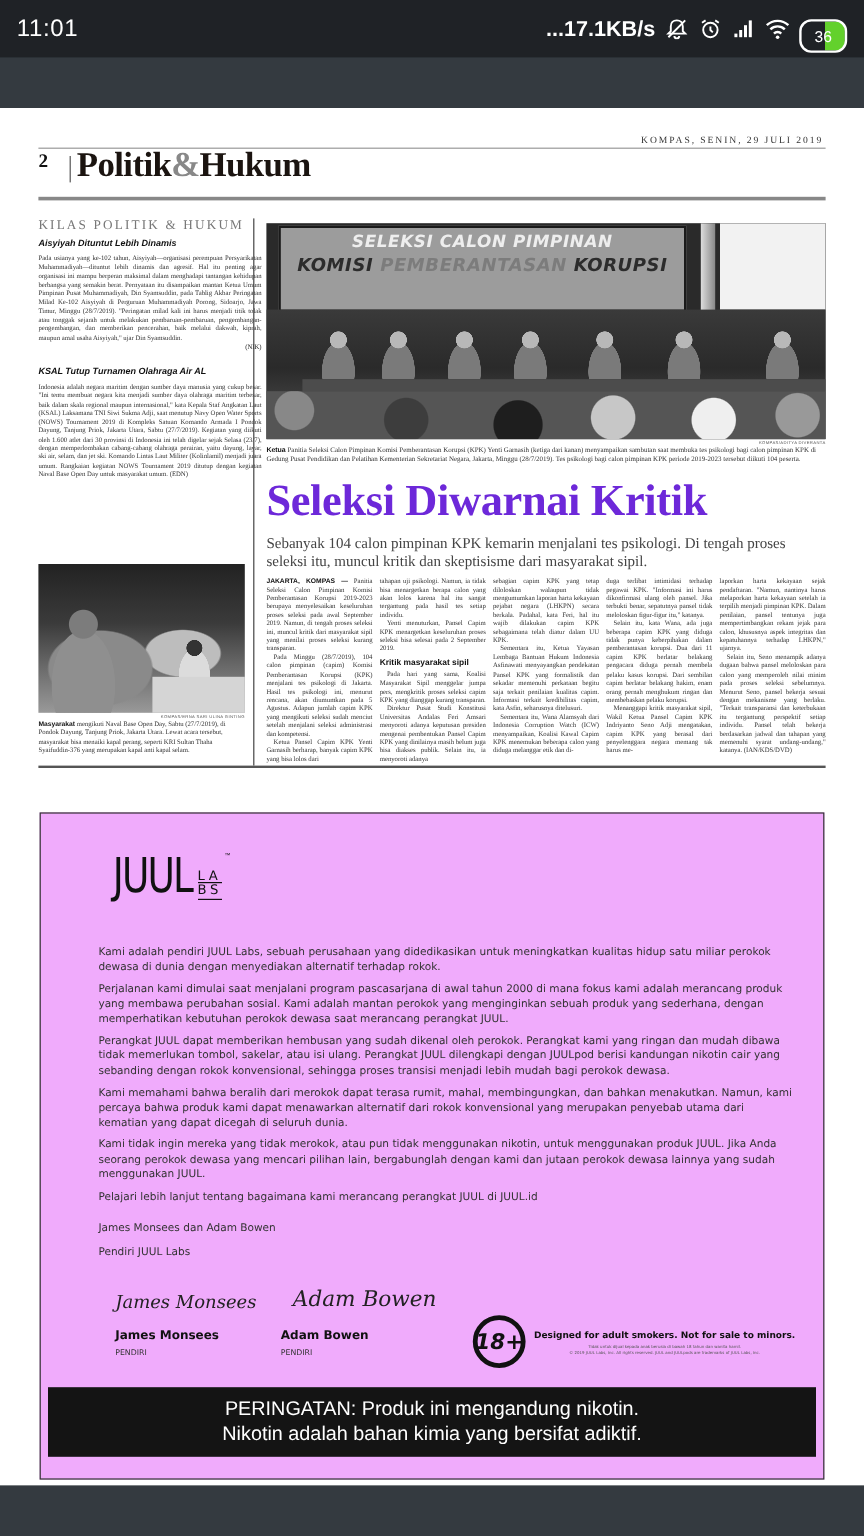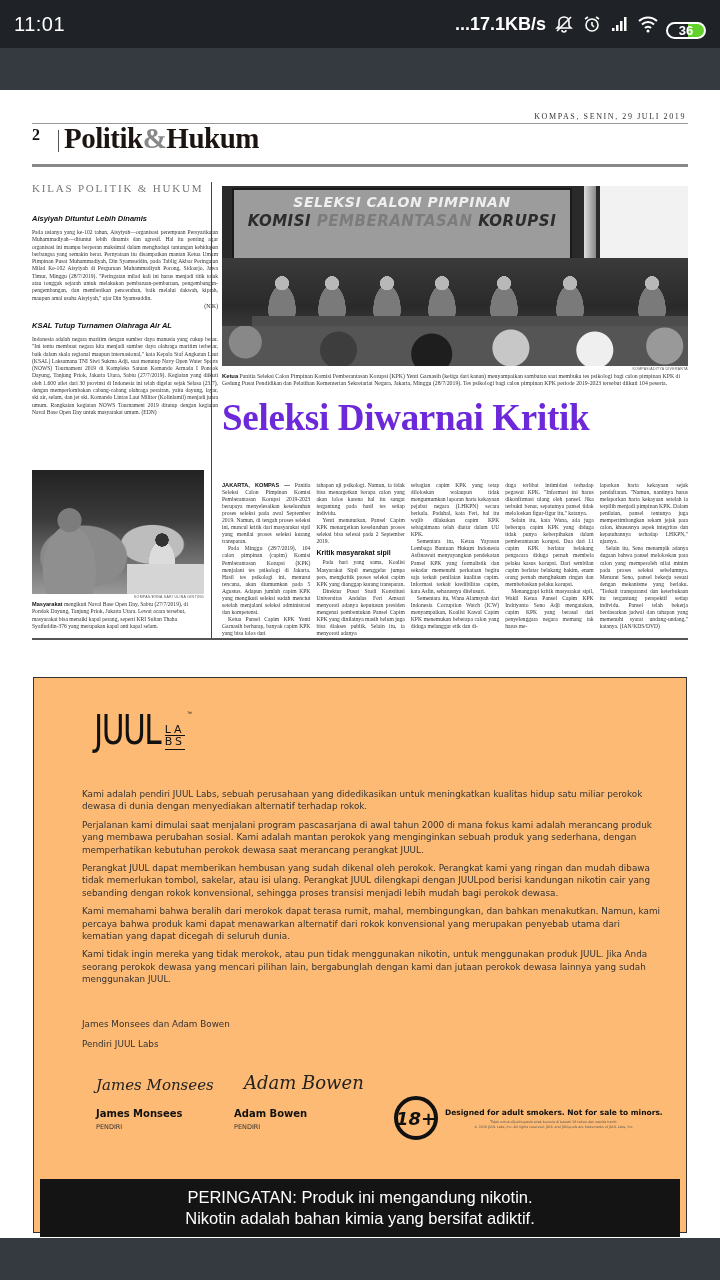--- a/index.html
+++ b/index.html
@@ -3,37 +3,37 @@
 <meta charset="utf-8">
 <style>
   * { box-sizing: border-box; margin: 0; padding: 0; }
   html, body { width: 720px; height: 1280px; overflow: hidden; background: #343a40; }
   body { position: relative; font-family: "Liberation Sans", sans-serif; }
 
   .statusbar { position: absolute; left: 0; top: 0; width: 720px; height: 48px; background: #1f2226; color: #fff; display: flex; align-items: center; padding: 0 14px; }
   .statusbar .time { font-size: 20px; font-weight: normal; letter-spacing: 0.5px; }
   .statusbar .right { margin-left: auto; display: flex; align-items: center; gap: 8px; font-size: 18px; font-weight: bold; }
   .sb-icon { width: 20px; height: 20px; display: inline-flex; align-items: center; justify-content: center; }
-  .battery { display: inline-flex; align-items: center; justify-content: center; width: 40px; height: 17px; border: 2px solid #fff; border-radius: 10px; font-size: 13px; font-weight: bold; background: linear-gradient(90deg, #1f2226 0 55%, #63d12c 55% 100%); margin-top: 12px; }
+  .battery { display: inline-flex; align-items: center; justify-content: center; width: 40px; height: 28px; border: 2px solid #fff; border-radius: 10px; font-size: 13px; font-weight: normal; background: linear-gradient(90deg, #1f2226 0 55%, #63d12c 55% 100%); margin-top: 12px; }
 
   .toolbar { position: absolute; left: 0; top: 48px; width: 720px; height: 42px; background: #343a40; }
   .bottombar { position: absolute; left: 0; top: 1238px; width: 720px; height: 42px; background: #343a40; }
 
   .page { position: absolute; left: 0; top: 90px; width: 720px; height: 1148px; background: #fff; overflow: hidden; }
 
   .masthead-date { position: absolute; right: 34px; top: 22px; font-family: "Liberation Serif", serif; font-size: 8px; letter-spacing: 1.6px; color: #333; }
   .masthead-rule-top { position: absolute; left: 32px; right: 32px; top: 33px; height: 1px; background: #999; }
   .page-num { position: absolute; left: 32px; top: 36px; font-family: "Liberation Serif", serif; font-weight: bold; font-size: 16px; color: #111; }
   .section-bar { position: absolute; left: 58px; top: 40px; width: 1px; height: 22px; background: #555; }
   .section-title { position: absolute; left: 64px; top: 32px; font-family: "Liberation Serif", serif; font-weight: bold; font-size: 29px; color: #1b1410; letter-spacing: -0.5px; }
   .section-title .amp { color: #888; }
   .masthead-rule { position: absolute; left: 32px; right: 32px; top: 74px; height: 3px; background: #888; }
 
   .left-col { position: absolute; left: 32px; top: 92px; width: 186px; font-family: "Liberation Serif", serif; color: #222; }
-  .kilas-title { font-size: 11px; letter-spacing: 1.8px; color: #777; margin-bottom: 20px; }
+  .kilas-title { font-size: 11px; letter-spacing: 1.8px; color: #777; margin-bottom: 4px; }
   .brief-head { font-family: "Liberation Sans", sans-serif; font-weight: bold; font-style: italic; font-size: 7.5px; margin-bottom: 6px; color: #111; }
   .brief-body { font-size: 5.6px; line-height: 7.3px; text-align: justify; color: #333; }
   .brief-credit { text-align: right; font-size: 5.6px; margin-top: 1px; }
   .brief + .brief { margin-top: 12px; }
 
   .photo-small { position: absolute; left: 32px; top: 380px; width: 172px; height: 124px; background: radial-gradient(ellipse at 30% 70%, #8a8a8a 0 25%, transparent 26%), radial-gradient(ellipse at 70% 60%, #bdbdbd 0 18%, transparent 19%), linear-gradient(180deg, #222 0%, #3b3b3b 40%, #6b6b6b 70%, #999 100%); }
   .photo-small .person-a { position: absolute; left: 6px; top: 34px; width: 70px; height: 90px; background: radial-gradient(circle at 45% 18%, #7c7c7c 0 14%, transparent 15%), radial-gradient(ellipse at 45% 75%, #8f8f8f 0 48%, transparent 49%); }
   .photo-small .person-b { position: absolute; left: 110px; top: 60px; width: 40px; height: 40px; background: radial-gradient(circle at 50% 25%, #333 0 18%, transparent 19%), radial-gradient(ellipse at 50% 80%, #dcdcdc 0 45%, transparent 46%); }
   .photo-small .console { position: absolute; left: 95px; top: 94px; width: 77px; height: 30px; background: #d5d5d5; }
   .photo-credit-small { position: absolute; left: 32px; top: 505px; width: 172px; text-align: right; font-size: 3.5px; color: #555; letter-spacing: 0.3px; }
@@ -62,21 +62,21 @@
 
   .article { position: absolute; left: 222px; top: 392px; width: 466px; display: flex; gap: 6px; font-family: "Liberation Serif", serif; font-size: 5.6px; line-height: 7.05px; color: #333; }
   .article .col { flex: 1; text-align: justify; }
   .article .col p { text-indent: 6px; }
   .article .col p.first { text-indent: 0; }
   .article .dateline { font-family: "Liberation Sans", sans-serif; font-weight: bold; color: #111; }
   .article .subhead { font-family: "Liberation Sans", sans-serif; font-weight: bold; font-size: 7px; color: #111; margin: 4px 0 3px; text-indent: 0; }
 
   .story-rule { position: absolute; left: 32px; right: 32px; top: 548px; height: 2px; background: #555; }
 
-  .ad { position: absolute; left: 33px; top: 587px; width: 654px; height: 556px; border: 1px solid #333; background: #fdba74; }
+  .ad { position: absolute; left: 33px; top: 587px; width: 654px; height: 556px; border: 1px solid #333; background: #f0abfc; }
   .juul-logo { position: absolute; left: 60px; top: 32px; display: flex; align-items: flex-end; color: #111; }
   .juul-logo .word { font-family: "DejaVu Sans", sans-serif; font-size: 40px; font-weight: normal; letter-spacing: -2px; line-height: 40px; transform: scaleX(0.78); transform-origin: left; margin-right: -20px; }
   .juul-logo .labs { display: flex; flex-direction: column; font-family: "DejaVu Sans", sans-serif; font-size: 11px; line-height: 11px; letter-spacing: 3px; margin-left: 6px; border-bottom: 1px solid #111; padding-bottom: 2px; }
   .juul-logo .labs span:first-child { border-bottom: 1px solid #111; }
   .juul-logo .tm { font-size: 5px; align-self: flex-start; margin-left: 2px; }
 
   .ad-body { position: absolute; left: 48px; top: 110px; width: 580px; font-family: "DejaVu Sans", sans-serif; font-size: 8.8px; line-height: 12.4px; color: #333; }
   .ad-body p { margin-bottom: 6px; }
   .ad-sign { position: absolute; left: 48px; top: 340px; font-family: "DejaVu Sans", sans-serif; font-size: 8.8px; line-height: 12px; color: #333; }
   .ad-sign p + p { margin-top: 8px; }
@@ -88,21 +88,21 @@
   .signer .name { font-size: 10px; font-weight: bold; }
   .signer .role { font-size: 6.5px; font-weight: normal; margin-top: 4px; color: #333; }
   .signer.s1 { left: 62px; }
   .signer.s2 { left: 200px; }
 
   .age-badge { position: absolute; left: 360px; top: 418px; width: 44px; height: 44px; border: 4px solid #111; border-radius: 50%; display: flex; align-items: center; justify-content: center; font-family: "DejaVu Sans", sans-serif; font-weight: bold; font-size: 18px; color: #111; font-style: italic; }
   .age-text { position: absolute; left: 411px; top: 430px; font-family: "DejaVu Sans", sans-serif; color: #111; text-align: center; }
   .age-text .main { font-size: 7.5px; font-weight: bold; }
   .age-text .fine { font-size: 3.3px; color: #555; margin-top: 3px; line-height: 5px; }
 
-  .warning { position: absolute; left: 6px; top: 501px; width: 640px; height: 58px; background: #141414; color: #fff; font-family: "Liberation Sans", sans-serif; font-size: 16.5px; line-height: 21px; text-align: center; padding-top: 8px; }
+  .warning { position: absolute; left: 6px; top: 478px; width: 640px; height: 58px; background: #141414; color: #fff; font-family: "Liberation Sans", sans-serif; font-size: 16.5px; line-height: 21px; text-align: center; padding-top: 8px; }
 </style>
 </head>
 <body>
 
 <div class="statusbar">
   <span class="time">11:01</span>
   <div class="right">
     <span>...17.1KB/s</span>
     <span class="sb-icon">
       <svg width="18" height="18" viewBox="0 0 18 18">
@@ -186,20 +186,21 @@
     <div class="panelist" style="left:262px"></div>
     <div class="panelist" style="left:328px"></div>
     <div class="panelist" style="left:410px"></div>
     <div class="desk"></div>
     <div class="audience"></div>
   </div>
   <div class="photo-credit-main">KOMPAS/ADITYA DIVERANTA</div>
   <div class="photo-caption-main"><b>Ketua</b><span> Panitia Seleksi Calon Pimpinan Komisi Pemberantasan Korupsi (KPK) Yenti Garnasih (ketiga dari kanan) menyampaikan sambutan saat membuka tes psikologi bagi calon pimpinan KPK di Gedung Pusat Pendidikan dan Pelatihan Kementerian Sekretariat Negara, Jakarta, Minggu (28/7/2019). Tes psikologi bagi calon pimpinan KPK periode 2019-2023 tersebut diikuti 104 peserta.</span></div>
 
   <div class="headline">Seleksi Diwarnai Kritik</div>
+  <div class="deck">Sebanyak 104 calon pimpinan KPK kemarin menjalani tes psikologi. Di tengah proses seleksi itu, muncul kritik dan skeptisisme dari masyarakat sipil.</div>
 
   <div class="article">
     <div class="col">
       <p class="first"><span class="dateline">JAKARTA, KOMPAS —</span> <span>Panitia Seleksi Calon Pimpinan Komisi Pemberantasan Korupsi 2019-2023 berupaya menyelesaikan keseluruhan proses seleksi pada awal September 2019. Namun, di tengah proses seleksi ini, muncul kritik dari masyarakat sipil yang menilai proses seleksi kurang transparan.</span></p>
       <p>Pada Minggu (28/7/2019), 104 calon pimpinan (capim) Komisi Pemberantasan Korupsi (KPK) menjalani tes psikologi di Jakarta. Hasil tes psikologi ini, menurut rencana, akan diumumkan pada 5 Agustus. Adapun jumlah capim KPK yang mengikuti seleksi sudah menciut setelah menjalani seleksi administrasi dan kompetensi.</p>
       <p>Ketua Pansel Capim KPK Yenti Garnasih berharap, banyak capim KPK yang bisa lolos dari</p>
     </div>
     <div class="col">
       <p class="first">tahapan uji psikologi. Namun, ia tidak bisa menargetkan berapa calon yang akan lolos karena hal itu sangat tergantung pada hasil tes setiap individu.</p>
       <p>Yenti menuturkan, Pansel Capim KPK menargetkan keseluruhan proses seleksi bisa selesai pada 2 September 2019.</p>
@@ -234,20 +235,21 @@
       </span>
       <span class="tm">™</span>
     </div>
 
     <div class="ad-body">
       <p>Kami adalah pendiri JUUL Labs, sebuah perusahaan yang didedikasikan untuk meningkatkan kualitas hidup satu miliar perokok dewasa di dunia dengan menyediakan alternatif terhadap rokok.</p>
       <p>Perjalanan kami dimulai saat menjalani program pascasarjana di awal tahun 2000 di mana fokus kami adalah merancang produk yang membawa perubahan sosial. Kami adalah mantan perokok yang menginginkan sebuah produk yang sederhana, dengan memperhatikan kebutuhan perokok dewasa saat merancang perangkat JUUL.</p>
       <p>Perangkat JUUL dapat memberikan hembusan yang sudah dikenal oleh perokok. Perangkat kami yang ringan dan mudah dibawa tidak memerlukan tombol, sakelar, atau isi ulang. Perangkat JUUL dilengkapi dengan JUULpod berisi kandungan nikotin cair yang sebanding dengan rokok konvensional, sehingga proses transisi menjadi lebih mudah bagi perokok dewasa.</p>
       <p>Kami memahami bahwa beralih dari merokok dapat terasa rumit, mahal, membingungkan, dan bahkan menakutkan. Namun, kami percaya bahwa produk kami dapat menawarkan alternatif dari rokok konvensional yang merupakan penyebab utama dari kematian yang dapat dicegah di seluruh dunia.</p>
       <p>Kami tidak ingin mereka yang tidak merokok, atau pun tidak menggunakan nikotin, untuk menggunakan produk JUUL. Jika Anda seorang perokok dewasa yang mencari pilihan lain, bergabunglah dengan kami dan jutaan perokok dewasa lainnya yang sudah menggunakan JUUL.</p>
+      <p>Pelajari lebih lanjut tentang bagaimana kami merancang perangkat JUUL di JUUL.id</p>
     </div>
 
     <div class="ad-sign">
       <p>James Monsees dan Adam Bowen</p>
       <p>Pendiri JUUL Labs</p>
     </div>
 
     <div class="signature sig1">James Monsees</div>
     <div class="signature sig2">Adam Bowen</div>
 

